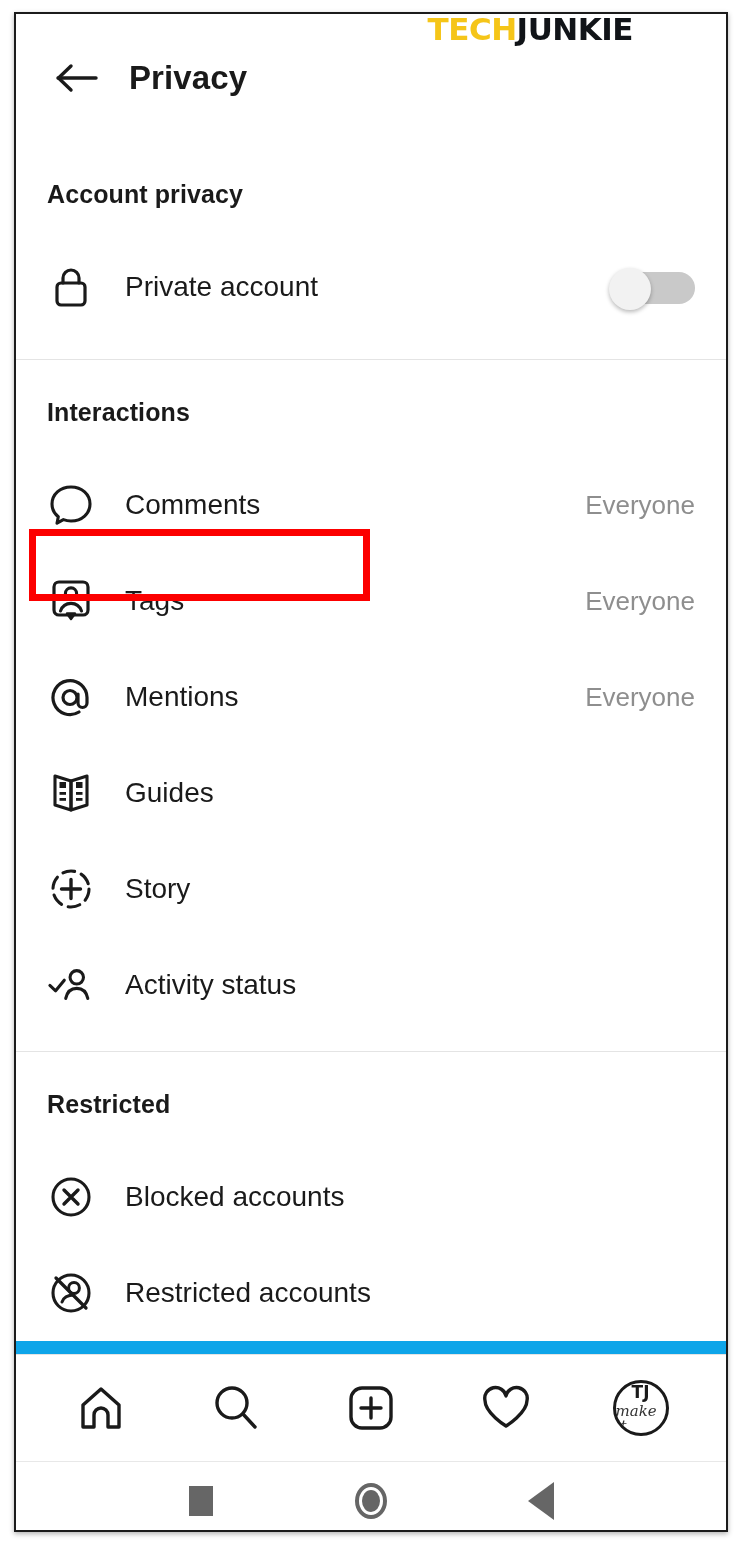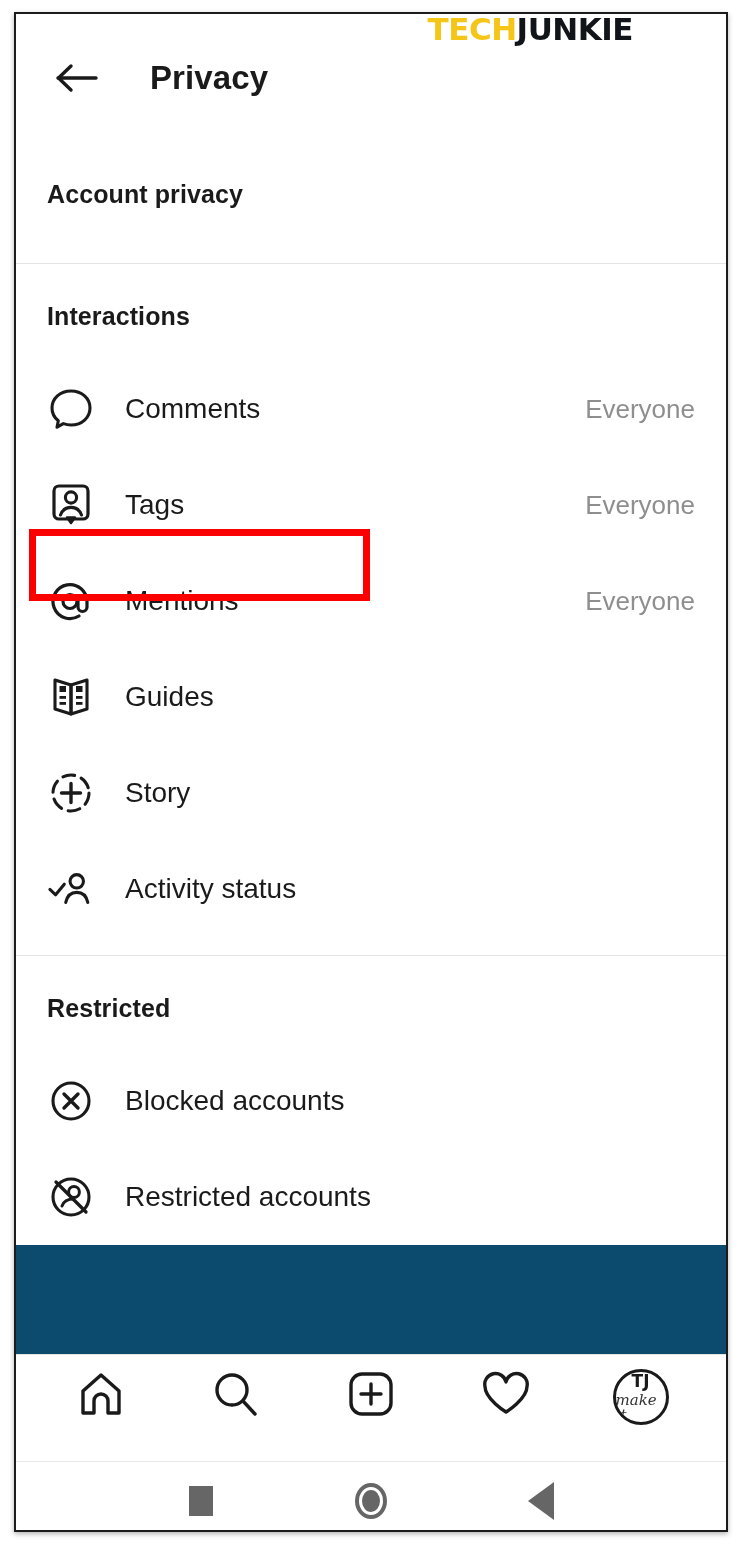--- a/index.html
+++ b/index.html
@@ -50,33 +50,33 @@
     align-items: center;
     padding: 0 0 0 32px;
     background: #fff;
   }
   .back-btn {
     width: 58px; height: 58px;
     display: flex; align-items: center; justify-content: center;
     cursor: pointer;
   }
   .appbar-title {
-    margin-left: 44px;
+    margin-left: 23px;
     font-size: 33px;
     font-weight: 700;
     color: #1a1a1a;
     letter-spacing: .1px;
   }
 
   
   .content {
     position: relative;
     height: 1212px;
     overflow: hidden;
-    background: #0c4a6e;
+    background: #0ea5e9;
   }
   .section { background: #fff; }
   .divider {
     height: 1px;
     background: #e4e4e4;
     width: 100%;
   }
   .section-title {
     font-size: 25px;
     font-weight: 700;
@@ -153,21 +153,21 @@
     display: flex;
     align-items: center;
     justify-content: space-around;
     background: #fff;
     border-top: 1px solid #e4e4e4;
     border-bottom: 1px solid #e8e8e8;
     padding: 0 18px;
   }
   .ig-nav-item {
     width: 78px; height: 78px;
-    display: flex; justify-content: center;
+    display: flex; align-items: center; justify-content: center;
     cursor: pointer;
   }
   .avatar {
     width: 56px; height: 56px;
     border: 3px solid #1a1a1a;
     border-radius: 50%;
     display: flex; flex-direction: column;
     align-items: center; justify-content: center;
     overflow: hidden;
     background: #fff;
@@ -247,20 +247,33 @@
         </svg>
       </div>
       <div class="appbar-title">Privacy</div>
     </div>
 
     <div class="content">
 
       <div class="section">
         <div class="section-title">Account privacy</div>
 
+        <div class="row">
+          <span class="row-icon">
+            <svg width="40" height="44" viewBox="0 0 40 44">
+              <rect x="6" y="18" width="28" height="22" rx="4" ry="4" fill="none" stroke="#1a1a1a" stroke-width="3.2"></rect>
+              <path d="M12 18 V13 a8 8 0 0 1 16 0 V18" fill="none" stroke="#1a1a1a" stroke-width="3.2" stroke-linecap="round"></path>
+            </svg>
+          </span>
+          <span class="row-label">Private account</span>
+          <span class="toggle">
+            <span class="toggle-track"></span>
+            <span class="toggle-knob"></span>
+          </span>
+        </div>
         <div style="height:24px"></div>
       </div>
 
       <div class="divider"></div>
 
       <div class="section">
         <div class="section-title">Interactions</div>
 
         <div class="row">
           <span class="row-icon">

